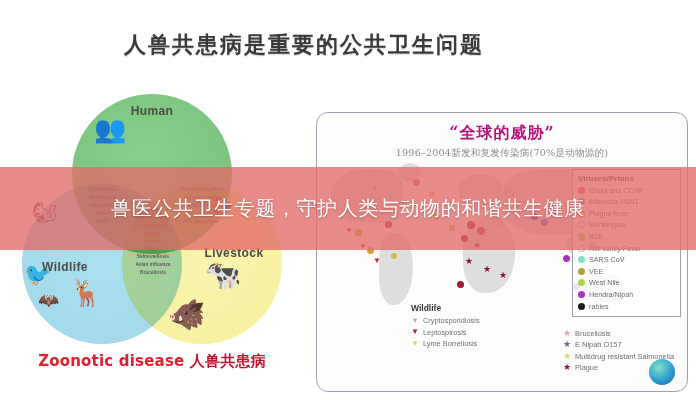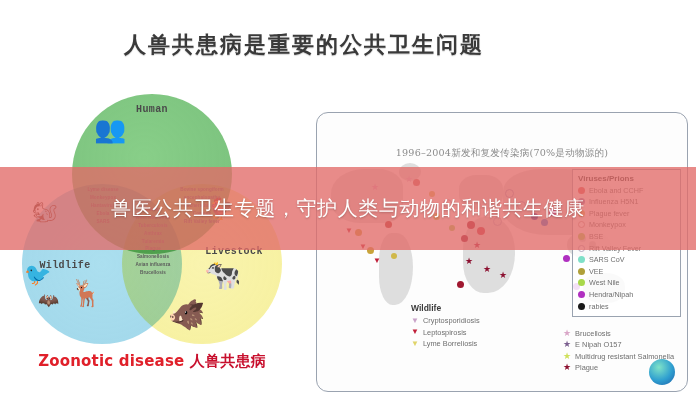--- a/index.html
+++ b/index.html
@@ -21,22 +21,22 @@
   #circle-human{width:160px;height:160px;left:64px;top:6px;
       background:radial-gradient(circle at 45% 40%, rgba(120,200,120,.88), rgba(86,175,90,.80));
       mix-blend-mode:multiply;}
   #circle-wildlife{width:160px;height:160px;left:14px;top:96px;
       background:radial-gradient(circle at 50% 50%, rgba(150,215,235,.80), rgba(125,200,226,.72));
       mix-blend-mode:multiply;}
   #circle-livestock{width:160px;height:160px;left:114px;top:96px;
       background:radial-gradient(circle at 50% 50%, rgba(248,242,160,.85), rgba(244,236,130,.78));
       mix-blend-mode:multiply;}
 
-  .venn-label{position:absolute;font-size:10px;font-weight:bold;color:#4a4a4a;
-      letter-spacing:.4px;text-align:center;font-family:Liberation Mono, monospace;}
+  .venn-label{position:absolute;font-size:12px;font-weight:bold;color:#4a4a4a;
+      letter-spacing:.4px;text-align:center;}
   #label-human{left:104px;top:16px;width:80px;}
   #label-wildlife{left:22px;top:172px;width:70px;}
   #label-livestock{left:186px;top:158px;width:80px;}
 
   .disease-list{position:absolute;font-size:4.6px;line-height:1.72;color:#5b5b5b;
       text-align:center;font-weight:bold;letter-spacing:.1px;}
   #list-human-wild{left:64px;top:98px;width:62px;}
   #list-human-live{left:158px;top:98px;width:72px;}
   #list-center{left:112px;top:118px;width:66px;}
 
@@ -132,20 +132,21 @@
 
     <div class="disease-list" id="list-human-wild">Lyme disease<br>Monkeypox<br>Hantavirus<br>Ebola<br>SARS</div>
     <div class="disease-list" id="list-human-live">Bovine spongiform encephalopathy<br>Escherichia coli<br>Cowpox<br>Rift Valley fever</div>
     <div class="disease-list" id="list-center">Rabies<br>West Nile Virus<br>Tuberculosis<br>Anthrax<br>Tularemia<br>Plague<br>Salmonellosis<br>Avian influenza<br>Brucellosis</div>
 
     <div id="venn-caption"><span>Zoonotic disease </span><span class="cn">人兽共患病</span></div>
   </div>
 
   <div id="map-card">
 
+    <div id="map-title">“全球的威胁”</div>
     <div id="map-subtitle">1996–2004新发和复发传染病(70%是动物源的)</div>
 
     <div id="world-map">
 
       <div class="land" style="left:14px;top:8px;width:72px;height:54px;border-radius:46% 34% 28% 40%;"></div>
       <div class="land" style="left:82px;top:2px;width:22px;height:18px;border-radius:50%;"></div>
       <div class="land" style="left:62px;top:72px;width:34px;height:72px;border-radius:40% 50% 56% 42%;"></div>
       <div class="land" style="left:142px;top:14px;width:44px;height:34px;border-radius:40%;"></div>
       <div class="land" style="left:146px;top:56px;width:52px;height:76px;border-radius:42% 46% 52% 40%;"></div>
       <div class="land" style="left:186px;top:8px;width:112px;height:66px;border-radius:34% 44% 30% 40%;"></div>

